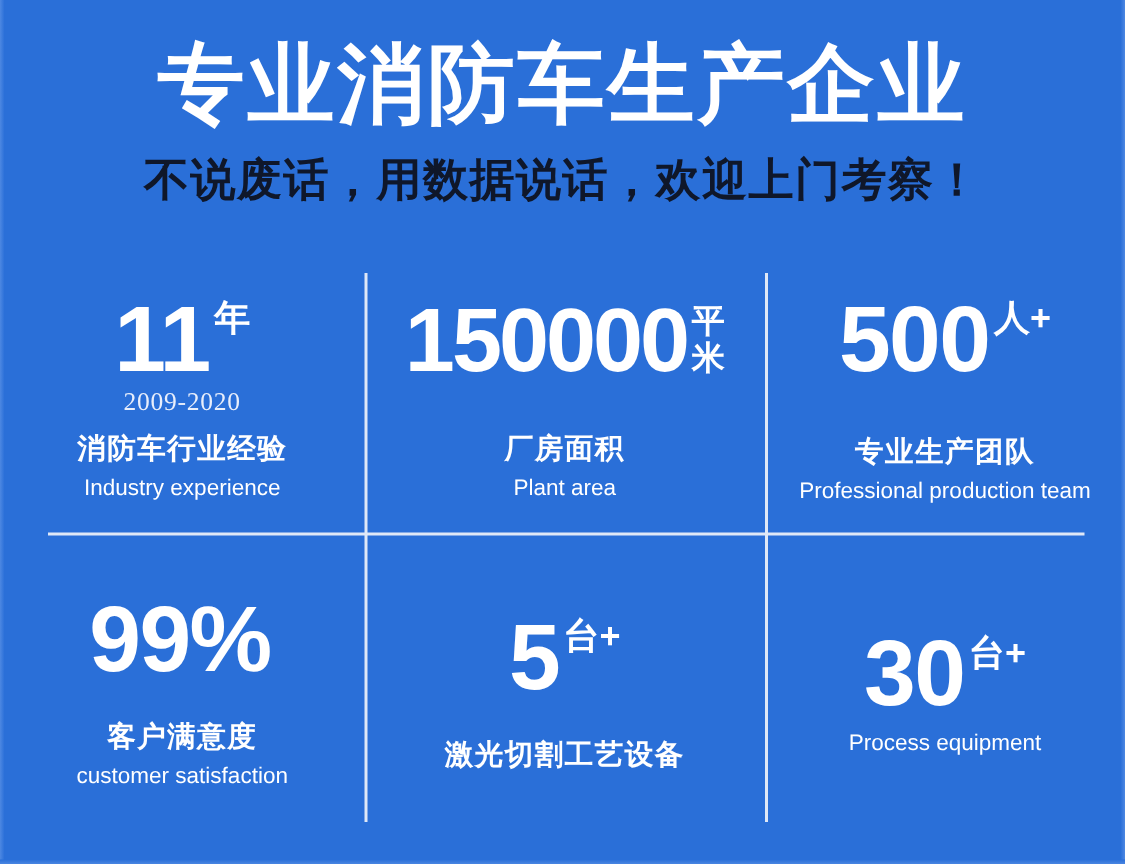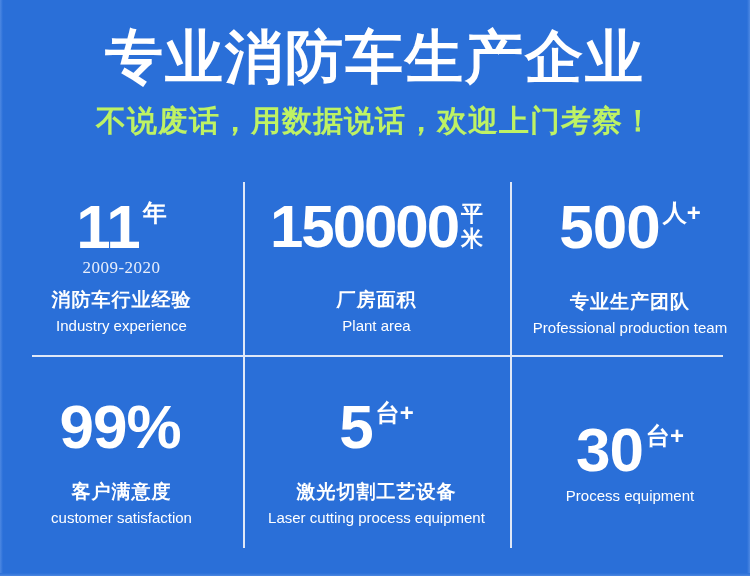--- a/index.html
+++ b/index.html
@@ -34,21 +34,21 @@
     margin-top:26px;
     color:#ffffff;
     font-size:58px;
     line-height:62px;
     font-weight:bold;
     letter-spacing:2px;
     white-space:nowrap;
   }
   .subtitle {
     margin-top:16px;
-    color:#bef264;
+    color:#0f172a;
     font-size:30px;
     line-height:34px;
     font-weight:bold;
     letter-spacing:1px;
     white-space:nowrap;
   }
 
   
   .divider-h {
     position:absolute;
@@ -198,21 +198,20 @@
     <div class="label-cn" style="margin-top:22px">客户满意度</div>
     <div class="label-en">customer satisfaction</div>
   </div>
 
   <div class="cell r2">
     <div class="bignum-line">
       <span class="bignum">5</span>
       <span class="unit">台+</span>
     </div>
     <div class="label-cn" style="margin-top:22px">激光切割工艺设备</div>
-    <div class="label-en">Laser cutting process equipment</div>
   </div>
 
   <div class="cell r2">
     <div class="bignum-line">
       <span class="bignum">30</span>
       <span class="unit">台+</span>
     </div>
     <div class="label-en">Process equipment</div>
   </div>
 

